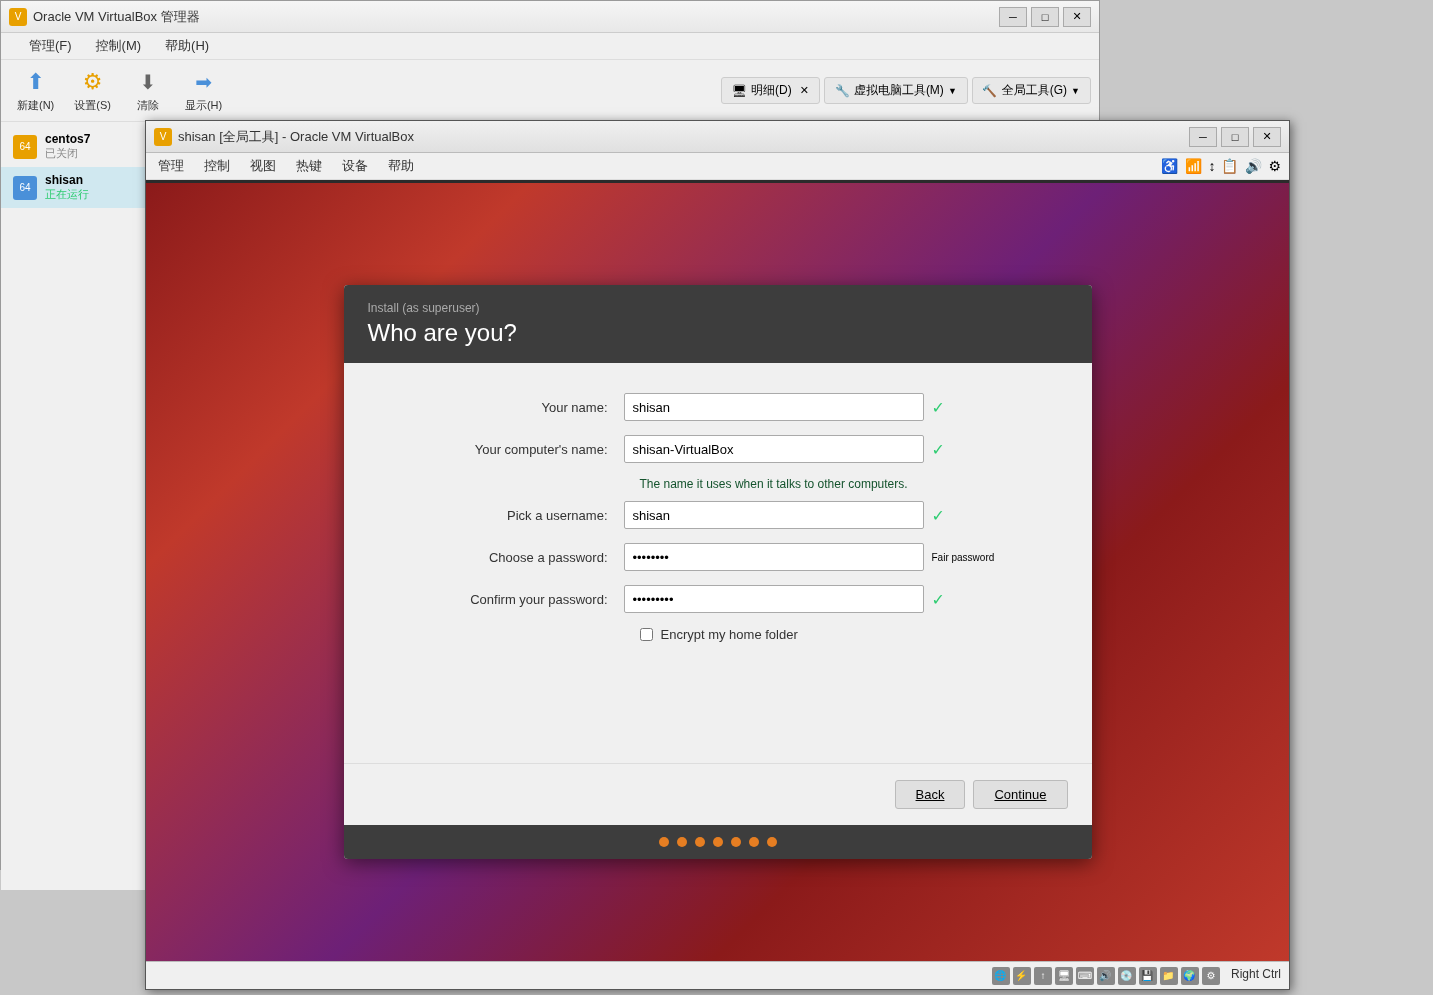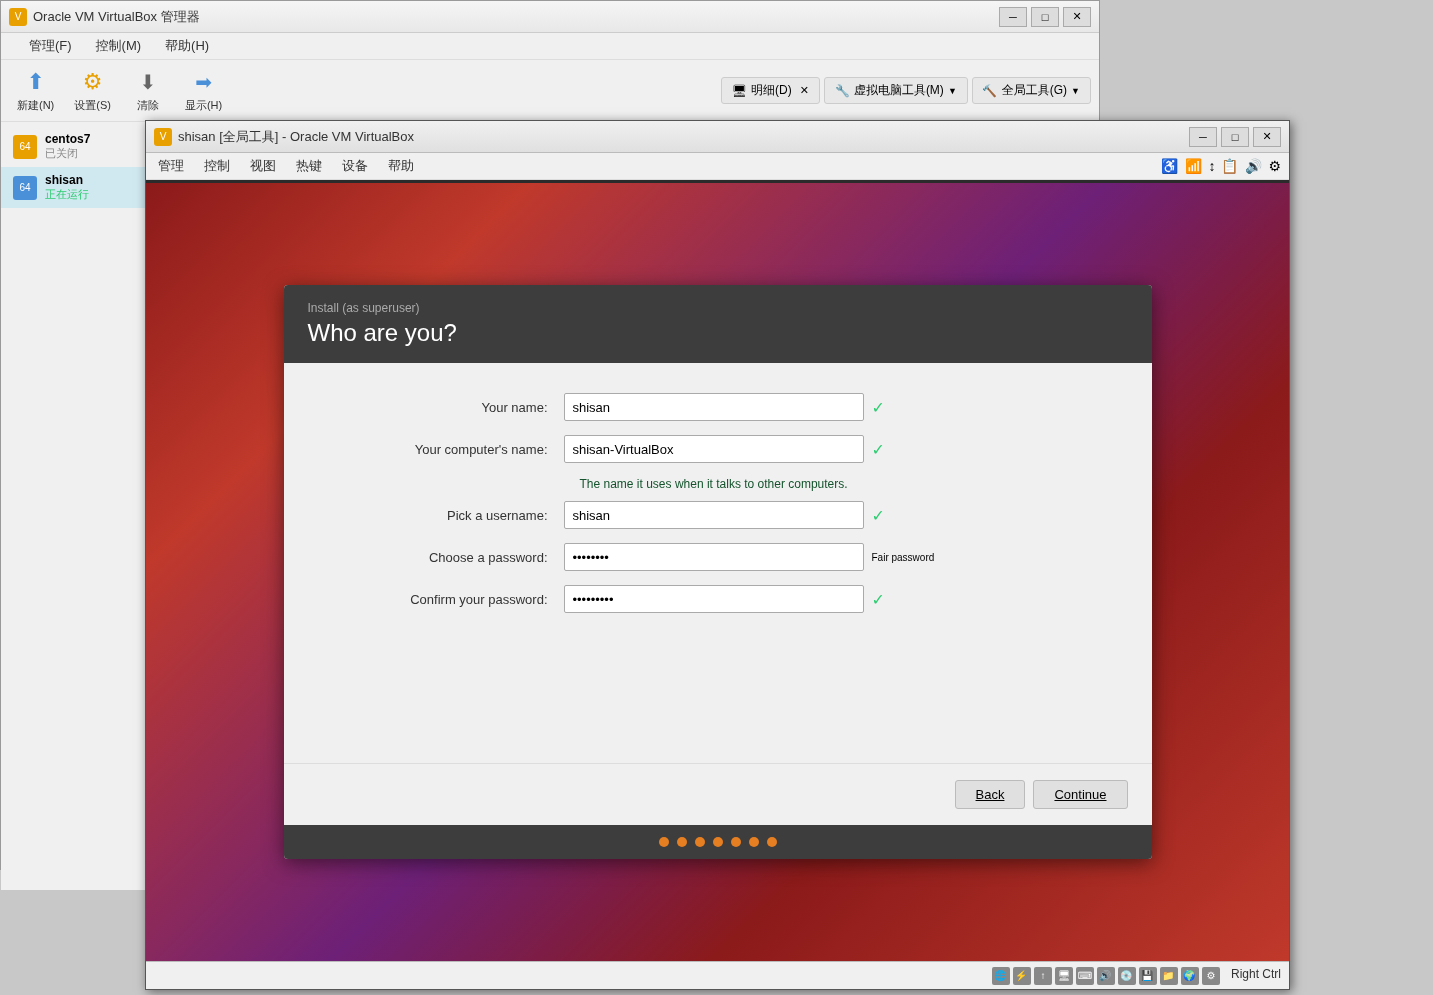--- a/index.html
+++ b/index.html
@@ -244,21 +244,21 @@
       background: linear-gradient(135deg, #8b1a1a 0%, #c0392b 20%, #6d2077 50%, #8b1a1a 70%, #c0392b 100%);
       position: relative;
     }
 
     
     .installer-dialog {
       position: absolute;
       top: 50%;
       left: 50%;
       transform: translate(-50%, -50%);
-      width: 868px;
+      width: 748px;
       background: #f5f5f5;
       border-radius: 4px;
       overflow: hidden;
       box-shadow: 0 4px 20px rgba(0,0,0,0.5);
     }
 
     .installer-header {
       background: #3d3d3d;
       padding: 16px 24px;
     }
@@ -612,20 +612,24 @@
               <span class="fair-password">Fair password</span>
             </div>
 
             <div class="form-row">
               <label class="form-label">Confirm your password:</label>
               <input type="password" class="form-input" value="password1" style="">
               <span class="check-icon">✓</span>
             </div>
 
 
+            <div class="checkbox-row">
+              <input type="checkbox" id="encrypt" style="">
+              <label for="encrypt">Encrypt my home folder</label>
+            </div>
 
           </div>
 
           <div class="installer-actions">
             <button class="btn-back">Back</button>
             <button class="btn-continue">Continue</button>
           </div>
 
           <div class="installer-footer">
             <div class="dot-indicator"></div>

